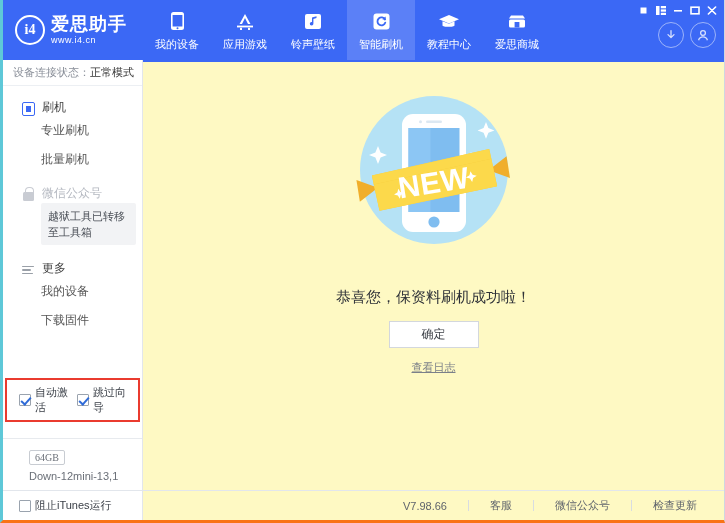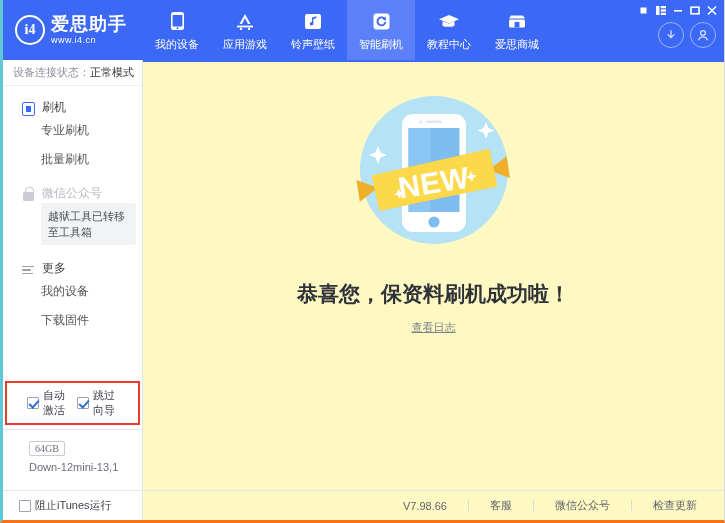--- a/index.html
+++ b/index.html
@@ -134,22 +134,22 @@
     content: ""; position: absolute; left: 0; top: 0;
     width: 3px; height: 100%; background: #3b68f5;
   }
   .tooltip {
     margin: 1px 6px 4px 38px; background: #f2f3f5;
     color: #4a4f57; font-size: 11px; line-height: 16px;
     padding: 5px 7px; border-radius: 2px;
   }
 
   .opts-box {
-    margin: 0 2px 4px 2px; border: 2px solid #ea3b2f;
-    padding: 5px 20px; display: flex; 
+    margin: 0 2px 16px 2px; border: 2px solid #ea3b2f;
+    padding: 5px 12px; display: flex; 
     gap: 9px; justify-content: center;
   }
   .chk { display: flex; align-items: center; gap: 4px; font-size: 11px; color: #3a3f47; cursor: pointer; }
   .box {
     width: 12px; height: 12px; border: 1px solid #9aa3ae;
     background: #fff; border-radius: 1px; position: relative;
     flex: 0 0 12px;
   }
   .box.on:after {
     content: ""; position: absolute; left: 3px; top: 0px;
@@ -167,39 +167,39 @@
   }
   .phone-ico {
     width: 9px; height: 14px; border: 1.4px solid #3b68f5;
     border-radius: 2px; flex: 0 0 9px;
   }
   .cap-badge {
     display: inline-block; margin: 5px 0 0 16px;
     border: 1px solid #c8ccd2; color: #6a6f77;
     font-size: 10px; padding: 1px 5px; border-radius: 2px; font-family: Liberation Serif, serif;
   }
-  .dev-id { margin: 5px 0 9px 16px; font-size: 11px; color: #6a6f77; }
+  .dev-id { margin: 5px 0 0 16px; font-size: 11px; color: #6a6f77; }
 
   .sidebar-foot {
     border-top: 1px solid #e2e6ec; height: 30px;
     display: flex; align-items: center; padding-left: 16px;
   }
 
   
   .content {
     flex: 1; display: flex; flex-direction: column;
     border-top: 2px solid #3b68f5; min-width: 0;
   }
   .stage {
     flex: 1; display: flex; flex-direction: column;
     align-items: center; justify-content: flex-start;
     padding-top: 18px;
   }
   .illus { width: 180px; height: 180px; position: relative; }
-  .msg { margin-top: 20px; font-size: 21px; color: #2f3238; font-weight: bold; }
+  .msg { margin-top: 28px; font-size: 15px; color: #2f3238; }
   .ok-btn {
     margin-top: 14px; width: 90px; height: 27px;
     border: 1px solid #d3d7dd; background: #fff;
     font-size: 12px; color: #3b3f46; cursor: pointer;
     display: flex; align-items: center; justify-content: center;
     font-family: "Liberation Sans", sans-serif;
   }
   .log-link {
     margin-top: 12px; font-size: 11px; color: #7b8089;
     text-decoration: underline; cursor: pointer;
@@ -431,20 +431,21 @@
               <path d="M30.4 95 L150.6 88 L152 116 L32 122 Z" fill="#fcd94b"></path>
               <g fill="#fff">
                 <path d="M54 103 l1.5 3.6 3.6 1.5 -3.6 1.5 -1.5 3.6 -1.5 -3.6 -3.6 -1.5 3.6 -1.5 z"></path>
                 <path d="M128 97 l1.6 3.9 3.9 1.6 -3.9 1.6 -1.6 3.9 -1.6 -3.9 -3.9 -1.6 3.9 -1.6 z"></path>
               </g>
               <text x="90" y="113" font-family="Liberation Sans, sans-serif" font-size="30" font-weight="bold" fill="#fff" text-anchor="middle" letter-spacing="0.5">NEW</text>
             </g>
           </svg>
         </div>
         <div class="msg">恭喜您，保资料刷机成功啦！</div>
+        <button class="ok-btn">确定</button>
         <div class="log-link">查看日志</div>
       </div>
 
       <div class="statusbar">
         <span class="sb-item">V7.98.66</span>
         <span class="sb-sep"></span>
         <span class="sb-item">客服</span>
         <span class="sb-sep"></span>
         <span class="sb-item">微信公众号</span>
         <span class="sb-sep"></span>

